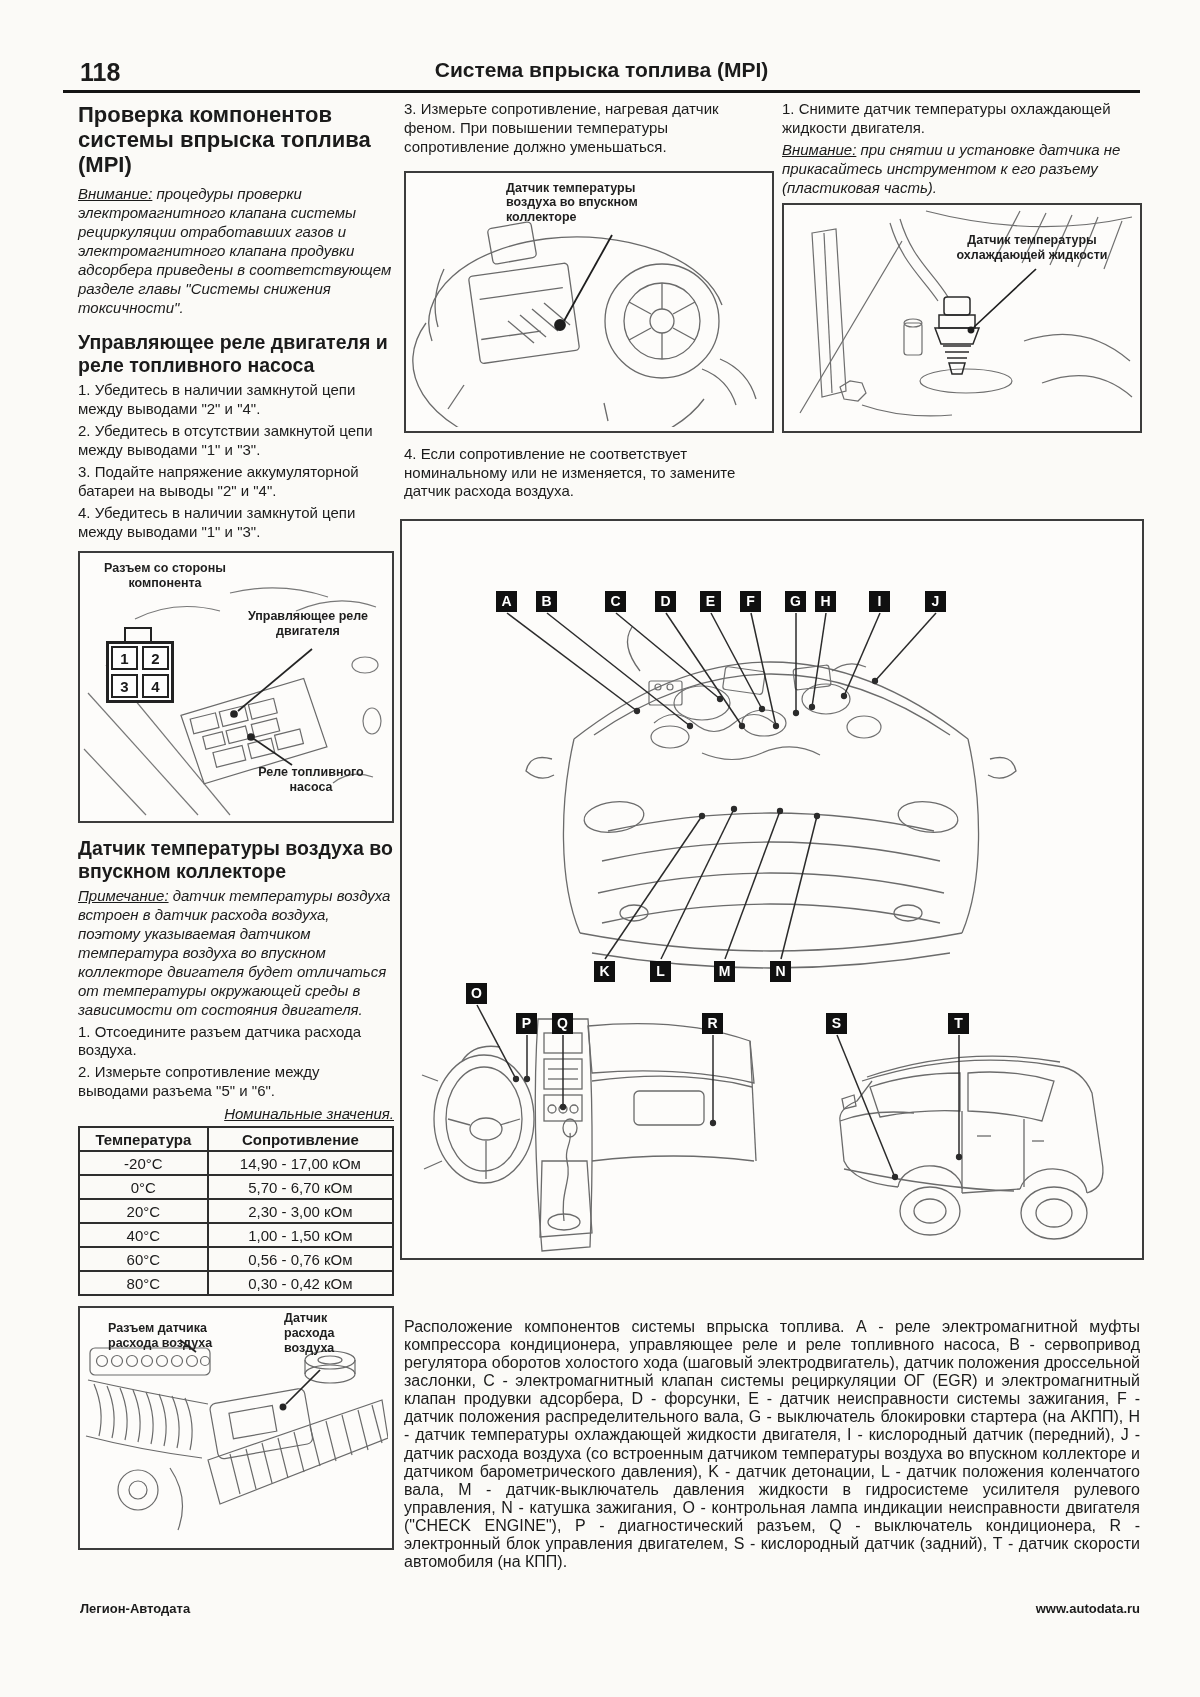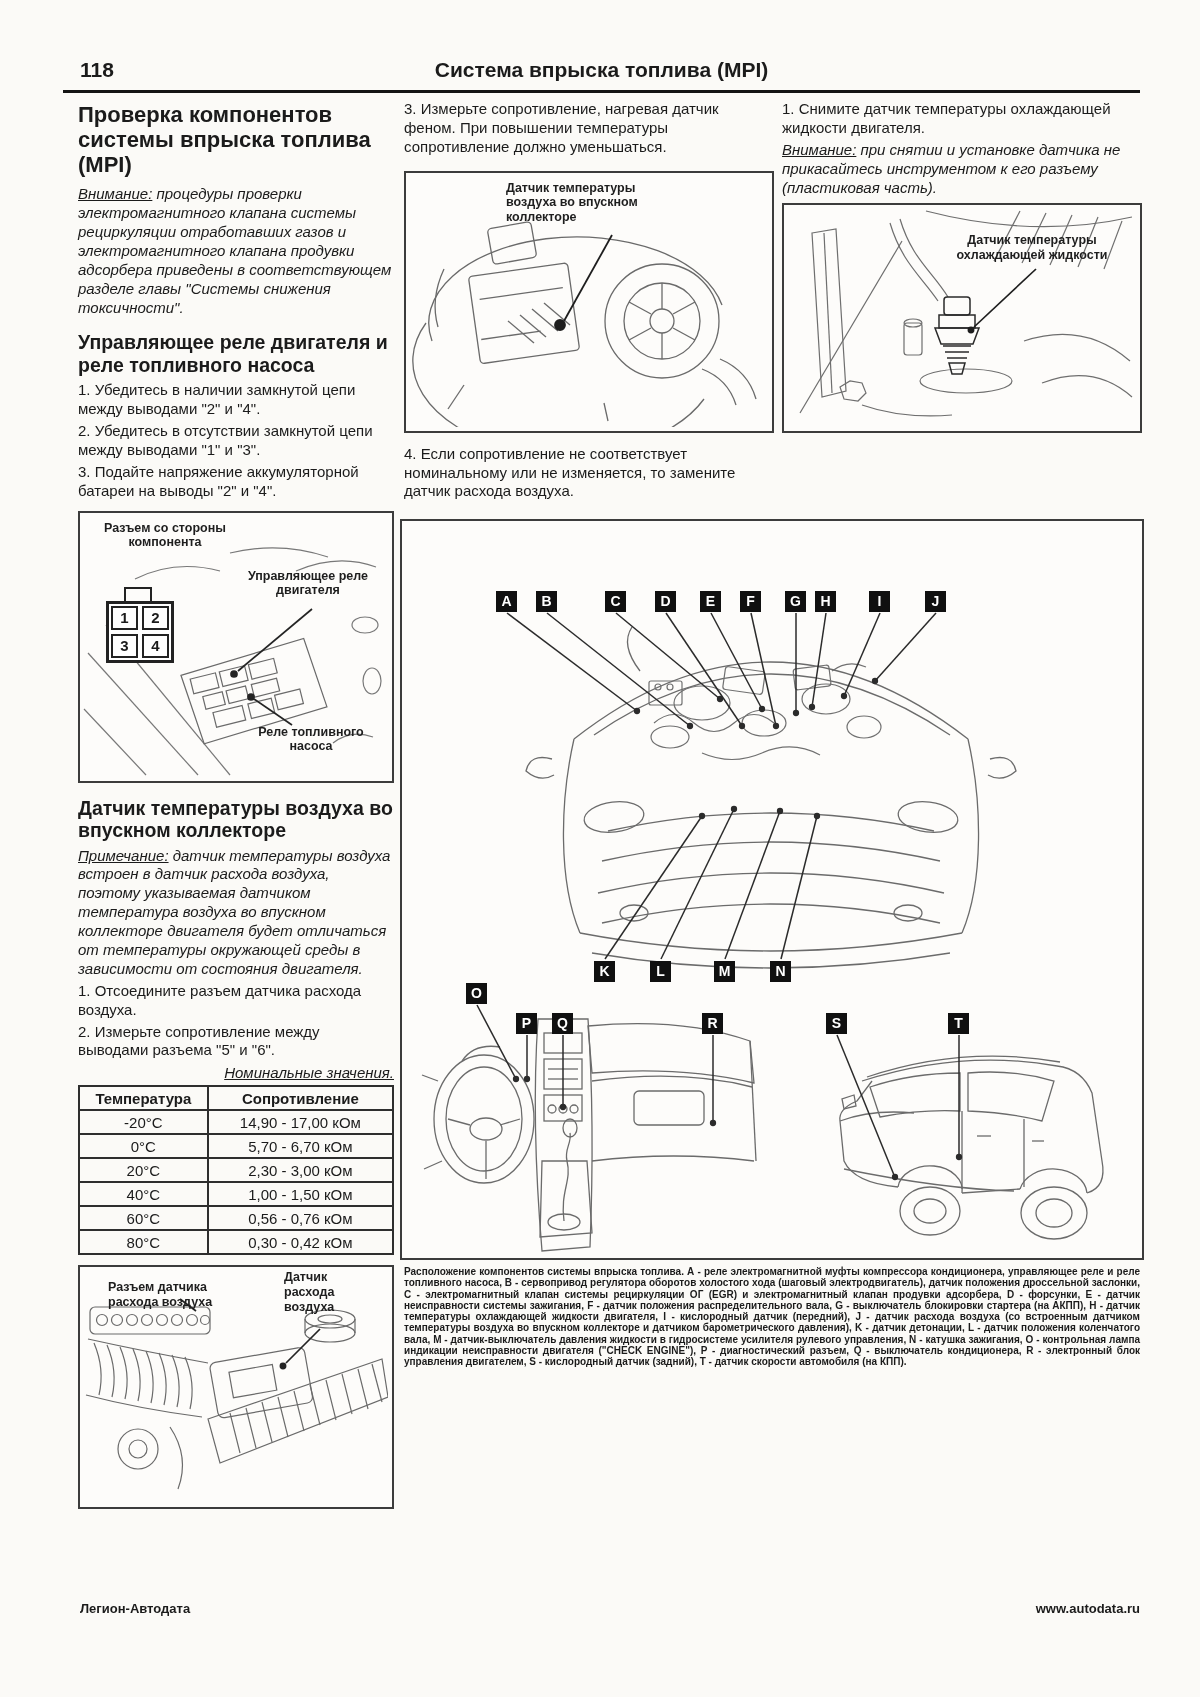--- a/index.html
+++ b/index.html
@@ -1,19 +1,19 @@
 <!DOCTYPE html>
 <html><head>
 <meta charset="utf-8">
 <style>
   html,body{margin:0;padding:0;background:#9a9a9a;}
   .page{position:relative;width:1200px;height:1697px;background:#fbfaf7;font-family:"Liberation Sans",sans-serif;color:#1b1b1b;overflow:hidden;margin:0 auto;}
   .abs{position:absolute;}
   
-  .page-num{left:80px;top:58px;font-size:21px;font-weight:bold;}
+  .page-num{left:80px;top:58px;font-size:25px;font-weight:bold;}
   .page-title{left:63px;top:58px;width:1077px;text-align:center;font-size:21px;font-weight:bold;}
   .header-rule{left:63px;top:90px;width:1077px;height:3px;background:#141414;}
   
   .col{position:absolute;top:100px;}
   .col p{margin:0 0 3px 0;font-size:15px;line-height:1.26;}
   h1.sec{font-size:22px;line-height:1.14;font-weight:bold;margin:2px 0 8px 0;}
   h2.sec{font-size:19.5px;line-height:1.15;font-weight:bold;margin:14px 0 5px 0;}
   .note{font-style:italic;margin:2px 0 7px 0;font-size:15px;line-height:1.26;}
   .note .lead{text-decoration:underline;}
   .tbl-cap{font-style:italic;text-decoration:underline;font-size:15px;margin:4px 0 4px 0;text-align:right;}
@@ -28,40 +28,41 @@
   
   table.vals{border-collapse:collapse;width:100%;margin:2px 0 10px 0;}
   table.vals th,table.vals td{border:2px solid #2e2e2e;font-size:15px;padding:2.5px 4px;text-align:center;}
   table.vals th{font-weight:bold;}
   table.vals th:first-child,table.vals td:first-child{width:41%;}
   
   .central{left:400px;top:519px;width:740px;height:737px;border:2px solid #3c3c3c;position:absolute;background:#fdfcfa;}
   .central svg{position:absolute;left:0;top:0;}
   .tag{position:absolute;width:21px;height:21px;background:#101010;color:#fff;font-size:14px;font-weight:bold;line-height:21px;text-align:center;}
   
-  .caption{left:404px;top:1266px;width:736px;font-size:10px;font-weight:bold;line-height:1.13;text-align:justify;}
+  .caption{left:404px;top:1318px;width:736px;font-size:16px;font-weight:normal;line-height:1.13;text-align:justify;}
   .footer{font-size:13px;font-weight:bold;}
 </style>
 </head>
 <body>
 
 <div class="page">
 
   <div class="abs page-num">118</div>
   <div class="abs page-title">Система впрыска топлива (MPI)</div>
   <div class="abs header-rule"></div>
 
   <div class="col" style="left:78px;width:316px;">
     <h1 class="sec">Проверка компонентов системы впрыска топлива (MPI)</h1>
     <p class="note"><span class="lead">Внимание:</span><span> процедуры проверки электромагнитного клапана системы рециркуляции отработавших газов и электромагнитного клапана продувки адсорбера приведены в соответствующем разделе главы "Системы снижения токсичности".</span></p>
 
     <h2 class="sec">Управляющее реле двигателя и реле топливного насоса</h2>
     <p>1. Убедитесь в наличии замкнутой цепи между выводами "2" и "4".</p>
     <p>2. Убедитесь в отсутствии замкнутой цепи между выводами "1" и "3".</p>
     <p>3. Подайте напряжение аккумуляторной батареи на выводы "2" и "4".</p>
+    <p>4. Убедитесь в наличии замкнутой цепи между выводами "1" и "3".</p>
 
     <div class="fig" style="width:312px;height:268px;margin-top:10px;">
       <svg width="308" height="264" viewBox="0 0 308 264">
         <g stroke="#787878" fill="none" stroke-width="1.2">
           <path d="M8,140 L118,262"></path>
             <path d="M26,112 L150,262"></path>
             <path d="M4,196 L66,262"></path>
           <path d="M55,66 Q95,46 140,58"></path>
             <path d="M150,40 Q200,28 248,44"></path>
           <path d="M216,58 Q258,40 296,54"></path>

